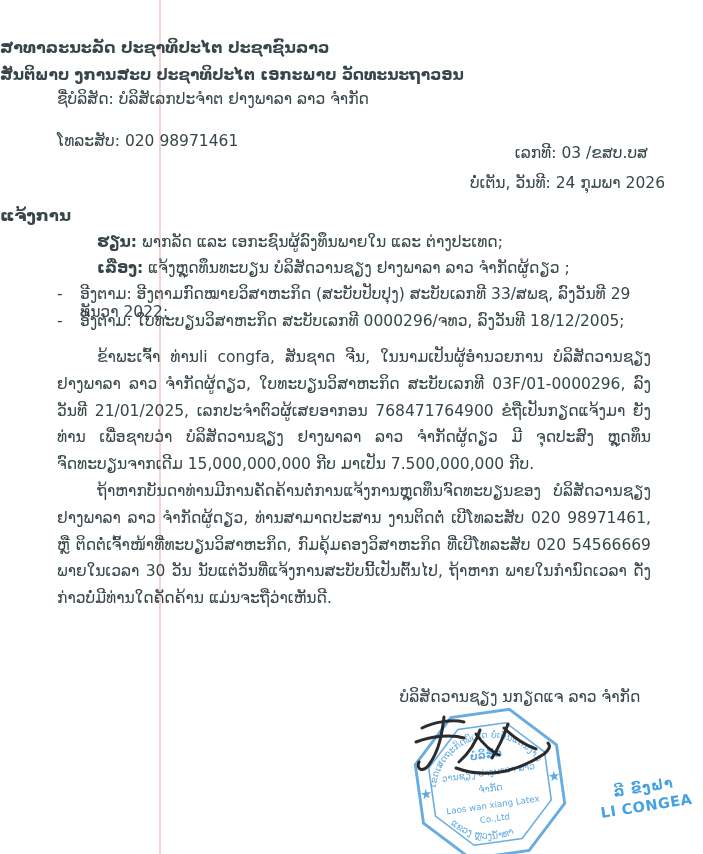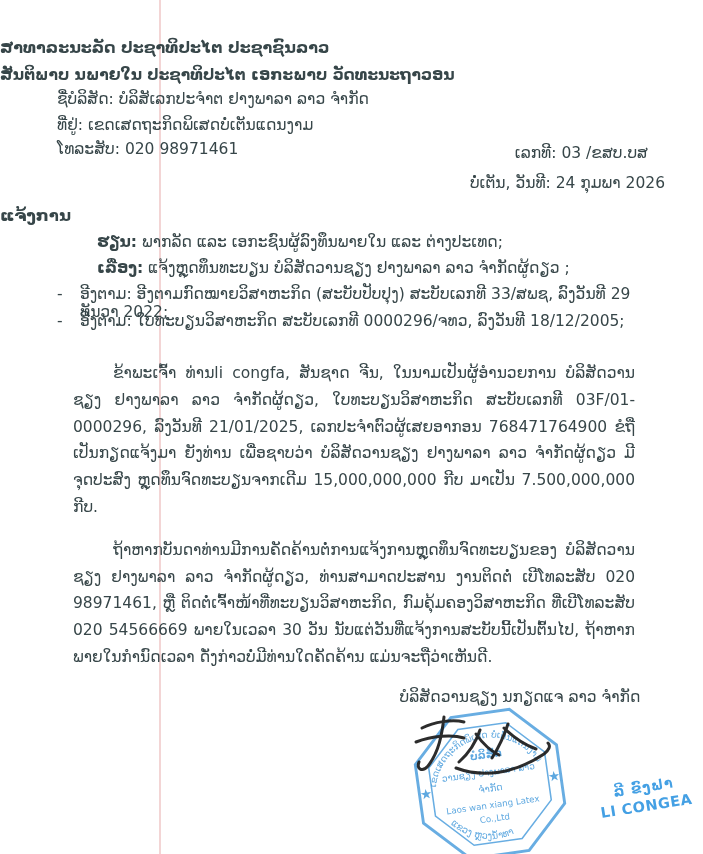--- a/index.html
+++ b/index.html
@@ -9,54 +9,53 @@
     color:#374649;overflow:hidden;
   }
   .scan-line{position:absolute;left:159px;top:0;width:2px;height:854px;
     background:rgba(233,178,178,0.55);pointer-events:none;}
   .center{text-align:left;}
   .hdr1{position:absolute;left:0;right:0;top:38px;font-size:16px;font-weight:600;}
   .hdr2{position:absolute;left:0;right:0;top:66px;font-size:15.5px;font-weight:600;}
   .meta-left{position:absolute;left:57px;font-size:15.5px;}
   .company-line{top:90px;}
   .address-line{top:116px;}
-  .phone-line{top:140px;}
+  .phone-line{top:132px;}
   .ref-no{position:absolute;right:55px;top:144px;font-size:15.5px;}
   .place-date{position:absolute;right:38px;top:174px;font-size:15.5px;}
   .doc-title{position:absolute;left:0;right:0;top:206px;font-size:16.5px;font-weight:bold;}
   .to-row{position:absolute;left:97px;top:233px;font-size:15.5px;}
   .subject-row{position:absolute;left:97px;top:259px;font-size:15.5px;}
   .lbl{font-weight:bold;}
   .ref-row{position:absolute;left:57px;right:50px;font-size:15.5px;display:flex;}
   .ref-row .dash{width:23px;flex:none;}
   .ref1{top:285px;}
   .ref2{top:312px;}
   .body-block{position:absolute;left:57px;top:344px;width:594px;font-size:15.5px;line-height:26.8px;}
-  .body-block p{margin:16px;text-align:justify;text-indent:40px;}
+  .body-block p{margin:0;text-align:justify;text-indent:40px;}
   .body-block p.no-justify{text-align:left;}
   .sig-company{position:absolute;left:370px;top:688px;width:300px;text-align:center;font-size:15.5px;}
   .stamp-wrap{position:absolute;left:408px;top:702px;width:164px;height:164px;transform:rotate(-8deg);z-index:2;}
   .sig-wrap{position:absolute;left:398px;top:712px;width:170px;height:85px;z-index:3;}
   .name-stamp{position:absolute;left:590px;top:778px;width:110px;text-align:center;
     transform:rotate(-9deg);color:#44a0e4;z-index:2;line-height:19px;}
   .name-stamp .lao{font-size:14px;font-weight:bold;letter-spacing:1px;}
   .name-stamp .latin{font-size:14.5px;font-weight:bold;letter-spacing:0.5px;}
 </style>
 </head>
 <body>
 
 <div class="page">
 
   <div class="scan-line"></div>
 
   <div class="hdr1 center">ສາທາລະນະລັດ ປະຊາທິປະໄຕ ປະຊາຊົນລາວ</div>
-  <div class="hdr2 center">ສັນຕິພາບ ນພາຍໃນ ປະຊາທິປະໄຕ ເອກະພາບ ວັດທະນະຖາວອນ</div>
+  <div class="hdr2 center">ສັນຕິພາບ ງການສະບ ປະຊາທິປະໄຕ ເອກະພາບ ວັດທະນະຖາວອນ</div>
 
   <div class="meta-left company-line">ຊື່ບໍລິສັດ: ບໍລິສັເລກປະຈຳຕ ຢາງພາລາ ລາວ  ຈຳກັດ</div>
-  <div class="meta-left address-line">ທີ່ຢູ່: ເຂດເສດຖະກິດພິເສດບໍ່ເຕັນແດນງາມ</div>
   <div class="meta-left phone-line">ໂທລະສັບ: 020 98971461</div>
   <div class="ref-no">ເລກທີ:  03 /ຂສບ.ບສ</div>
   <div class="place-date">ບໍ່ເຕັນ, ວັນທີ: 24 ກຸມພາ 2026</div>
 
   <div class="doc-title center">ແຈ້ງການ</div>
 
   <div class="to-row">
     <span class="lbl">ຮຽນ:</span><span> ພາກລັດ ແລະ ເອກະຊົນຜູ້ລົງທຶນພາຍໃນ ແລະ ຕ່າງປະເທດ;</span>
   </div>
 

